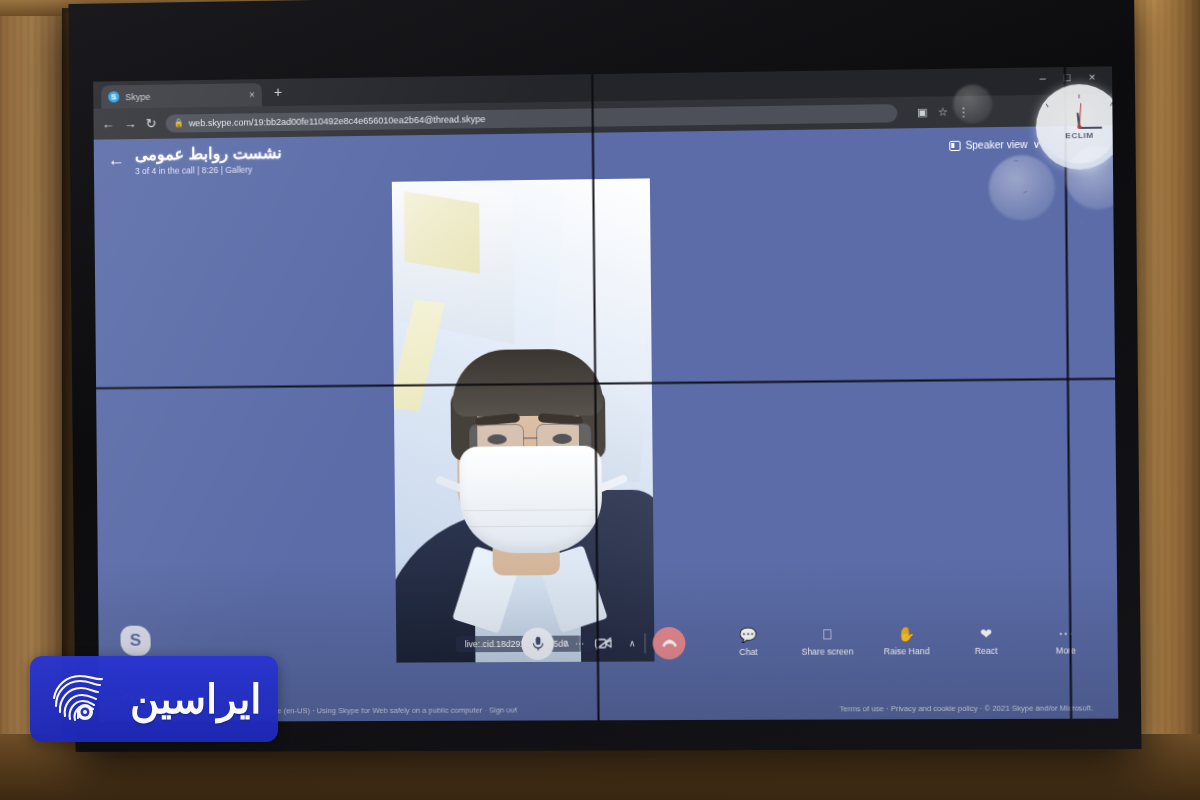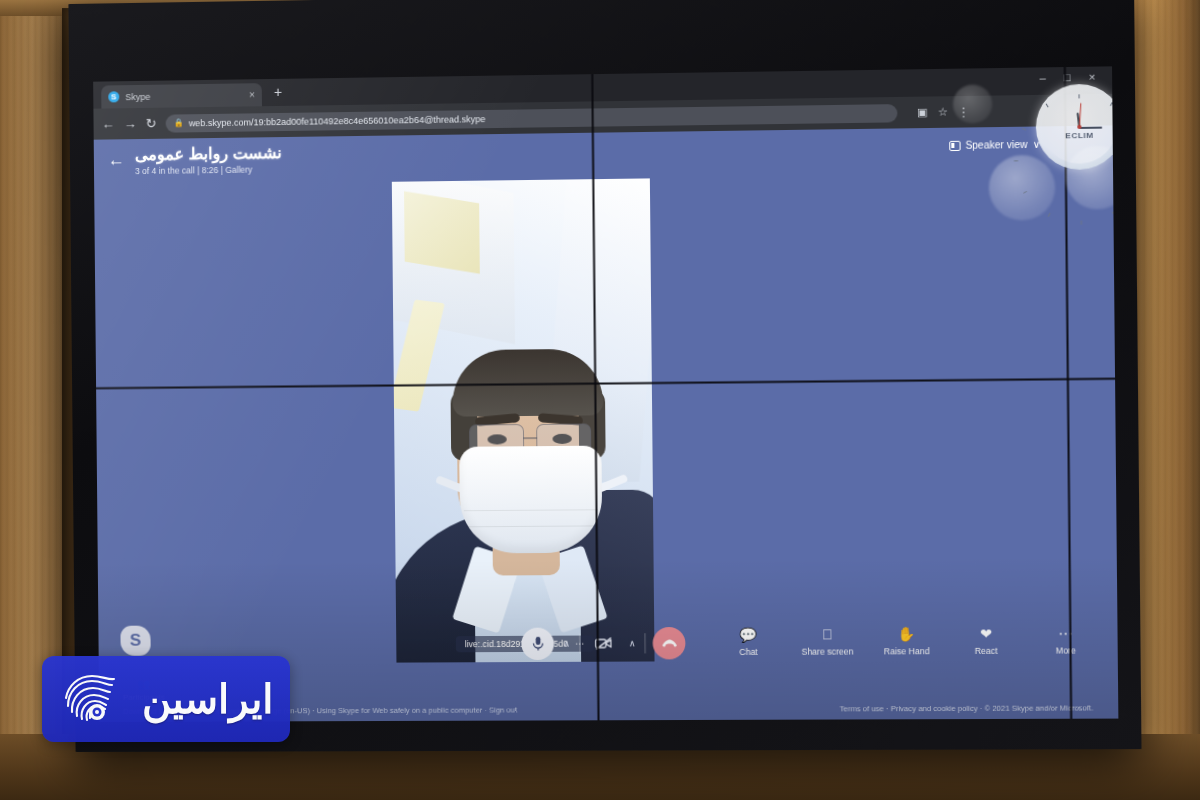--- a/index.html
+++ b/index.html
@@ -362,21 +362,20 @@
   .tickmark:after { content:""; position:absolute; top:0; left:0; width:1px; height:4px; background:#6d7785; }
 
   
   #watermark {
     position:absolute; left:30px; bottom:58px; z-index:90;
     width:248px; height:86px; border-radius:12px;
     background:linear-gradient(180deg,#2a35cf,#1f29b8);
     display:flex; align-items:center; gap:10px; padding:0 14px;
     box-shadow:0 3px 14px rgba(0,0,0,.35);
     opacity:.97;
-    margin-left:12px;
   }
   .wm-mark { width:76px; height:62px; flex:none; }
   .wm-text {
     color:#ffffff; font-size:40px; font-weight:bold; direction:rtl;
     line-height:1; letter-spacing:-1px;
     text-shadow:0 1px 2px rgba(0,0,0,.3);
   }
 </style>
 </head>
 <body>

